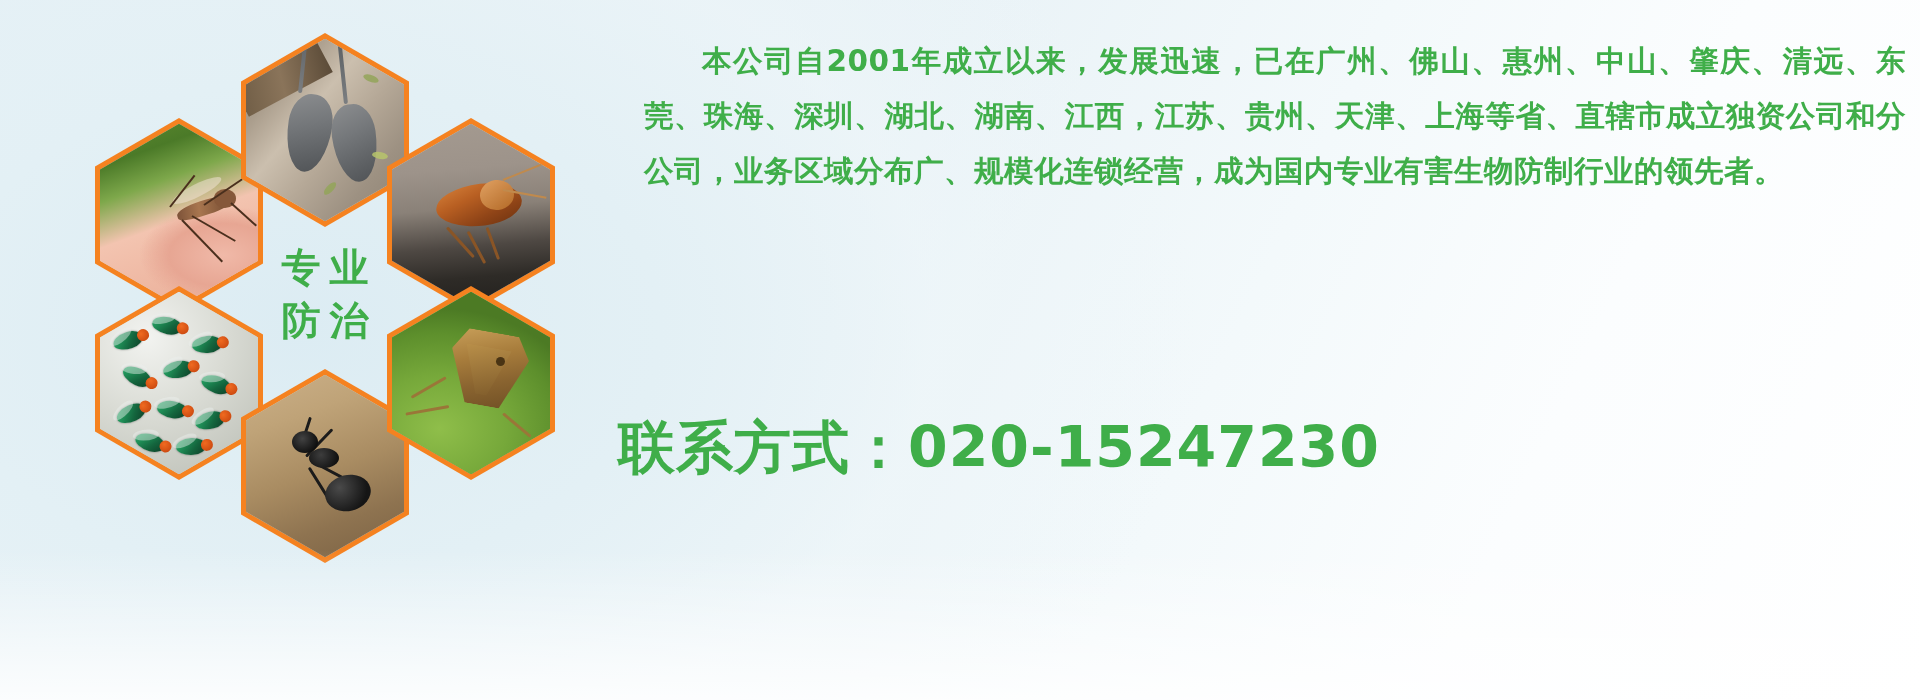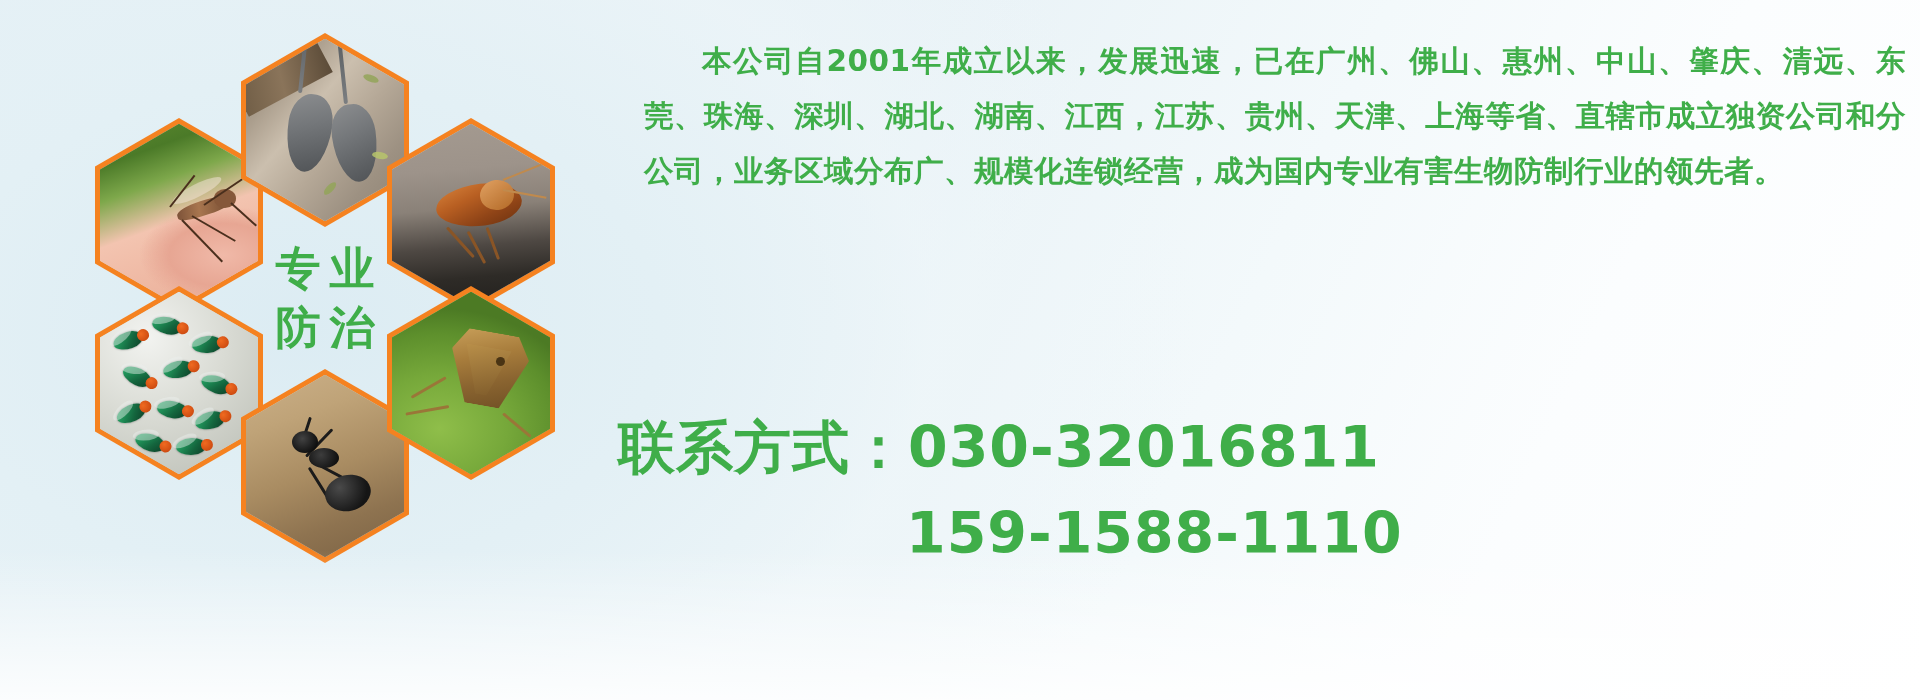--- a/index.html
+++ b/index.html
@@ -57,26 +57,26 @@
   .center-text {
     position:absolute; left:146px; top:193px;
     width:168px; height:194px;
     display:flex; flex-direction:column;
     align-items:center; justify-content:center;
     gap:14px;
     z-index:5;
   }
   .center-text span {
     color:#3FAE49;
-    font-size:45px;
+    font-size:39px;
     font-weight:700;
     letter-spacing:9px;
     text-indent:9px;
     line-height:1;
-    font-family:Liberation Sans, sans-serif;
+    font-family:Liberation Mono, monospace;
   }
 
   
   .art { position:absolute; inset:0; }
 
   
   .art-mosquito{
     background:
       radial-gradient(ellipse 120px 70px at 78% 72%, #f0b9a8 0%, #e7a693 45%, rgba(231,166,147,0) 70%),
       linear-gradient(160deg, #5d8a2f 0%, #4b7a28 18%, #7ea84b 33%, #f3c4b0 52%, #efb9a4 72%, #e8ad97 100%);
@@ -386,17 +386,16 @@
       <span>专业</span>
       <span>防治</span>
     </div>
   </div>
 
   <div class="copy">
     <p class="paragraph">本公司自2001年成立以来，发展迅速，已在广州、佛山、惠州、中山、肇庆、清远、东莞、珠海、深圳、湖北、湖南、江西，江苏、贵州、天津、上海等省、直辖市成立独资公司和分公司，业务区域分布广、规模化连锁经营，成为国内专业有害生物防制行业的领先者。</p>
   </div>
 
   <div class="contact">
-    <div class="contact-line">联系方式：030-32016811</div>
-    <div class="contact-line second">159-1588-1110</div>
+    <div class="contact-line">联系方式：020-15247230</div>
   </div>
 
 </div>
 
 </body></html>

